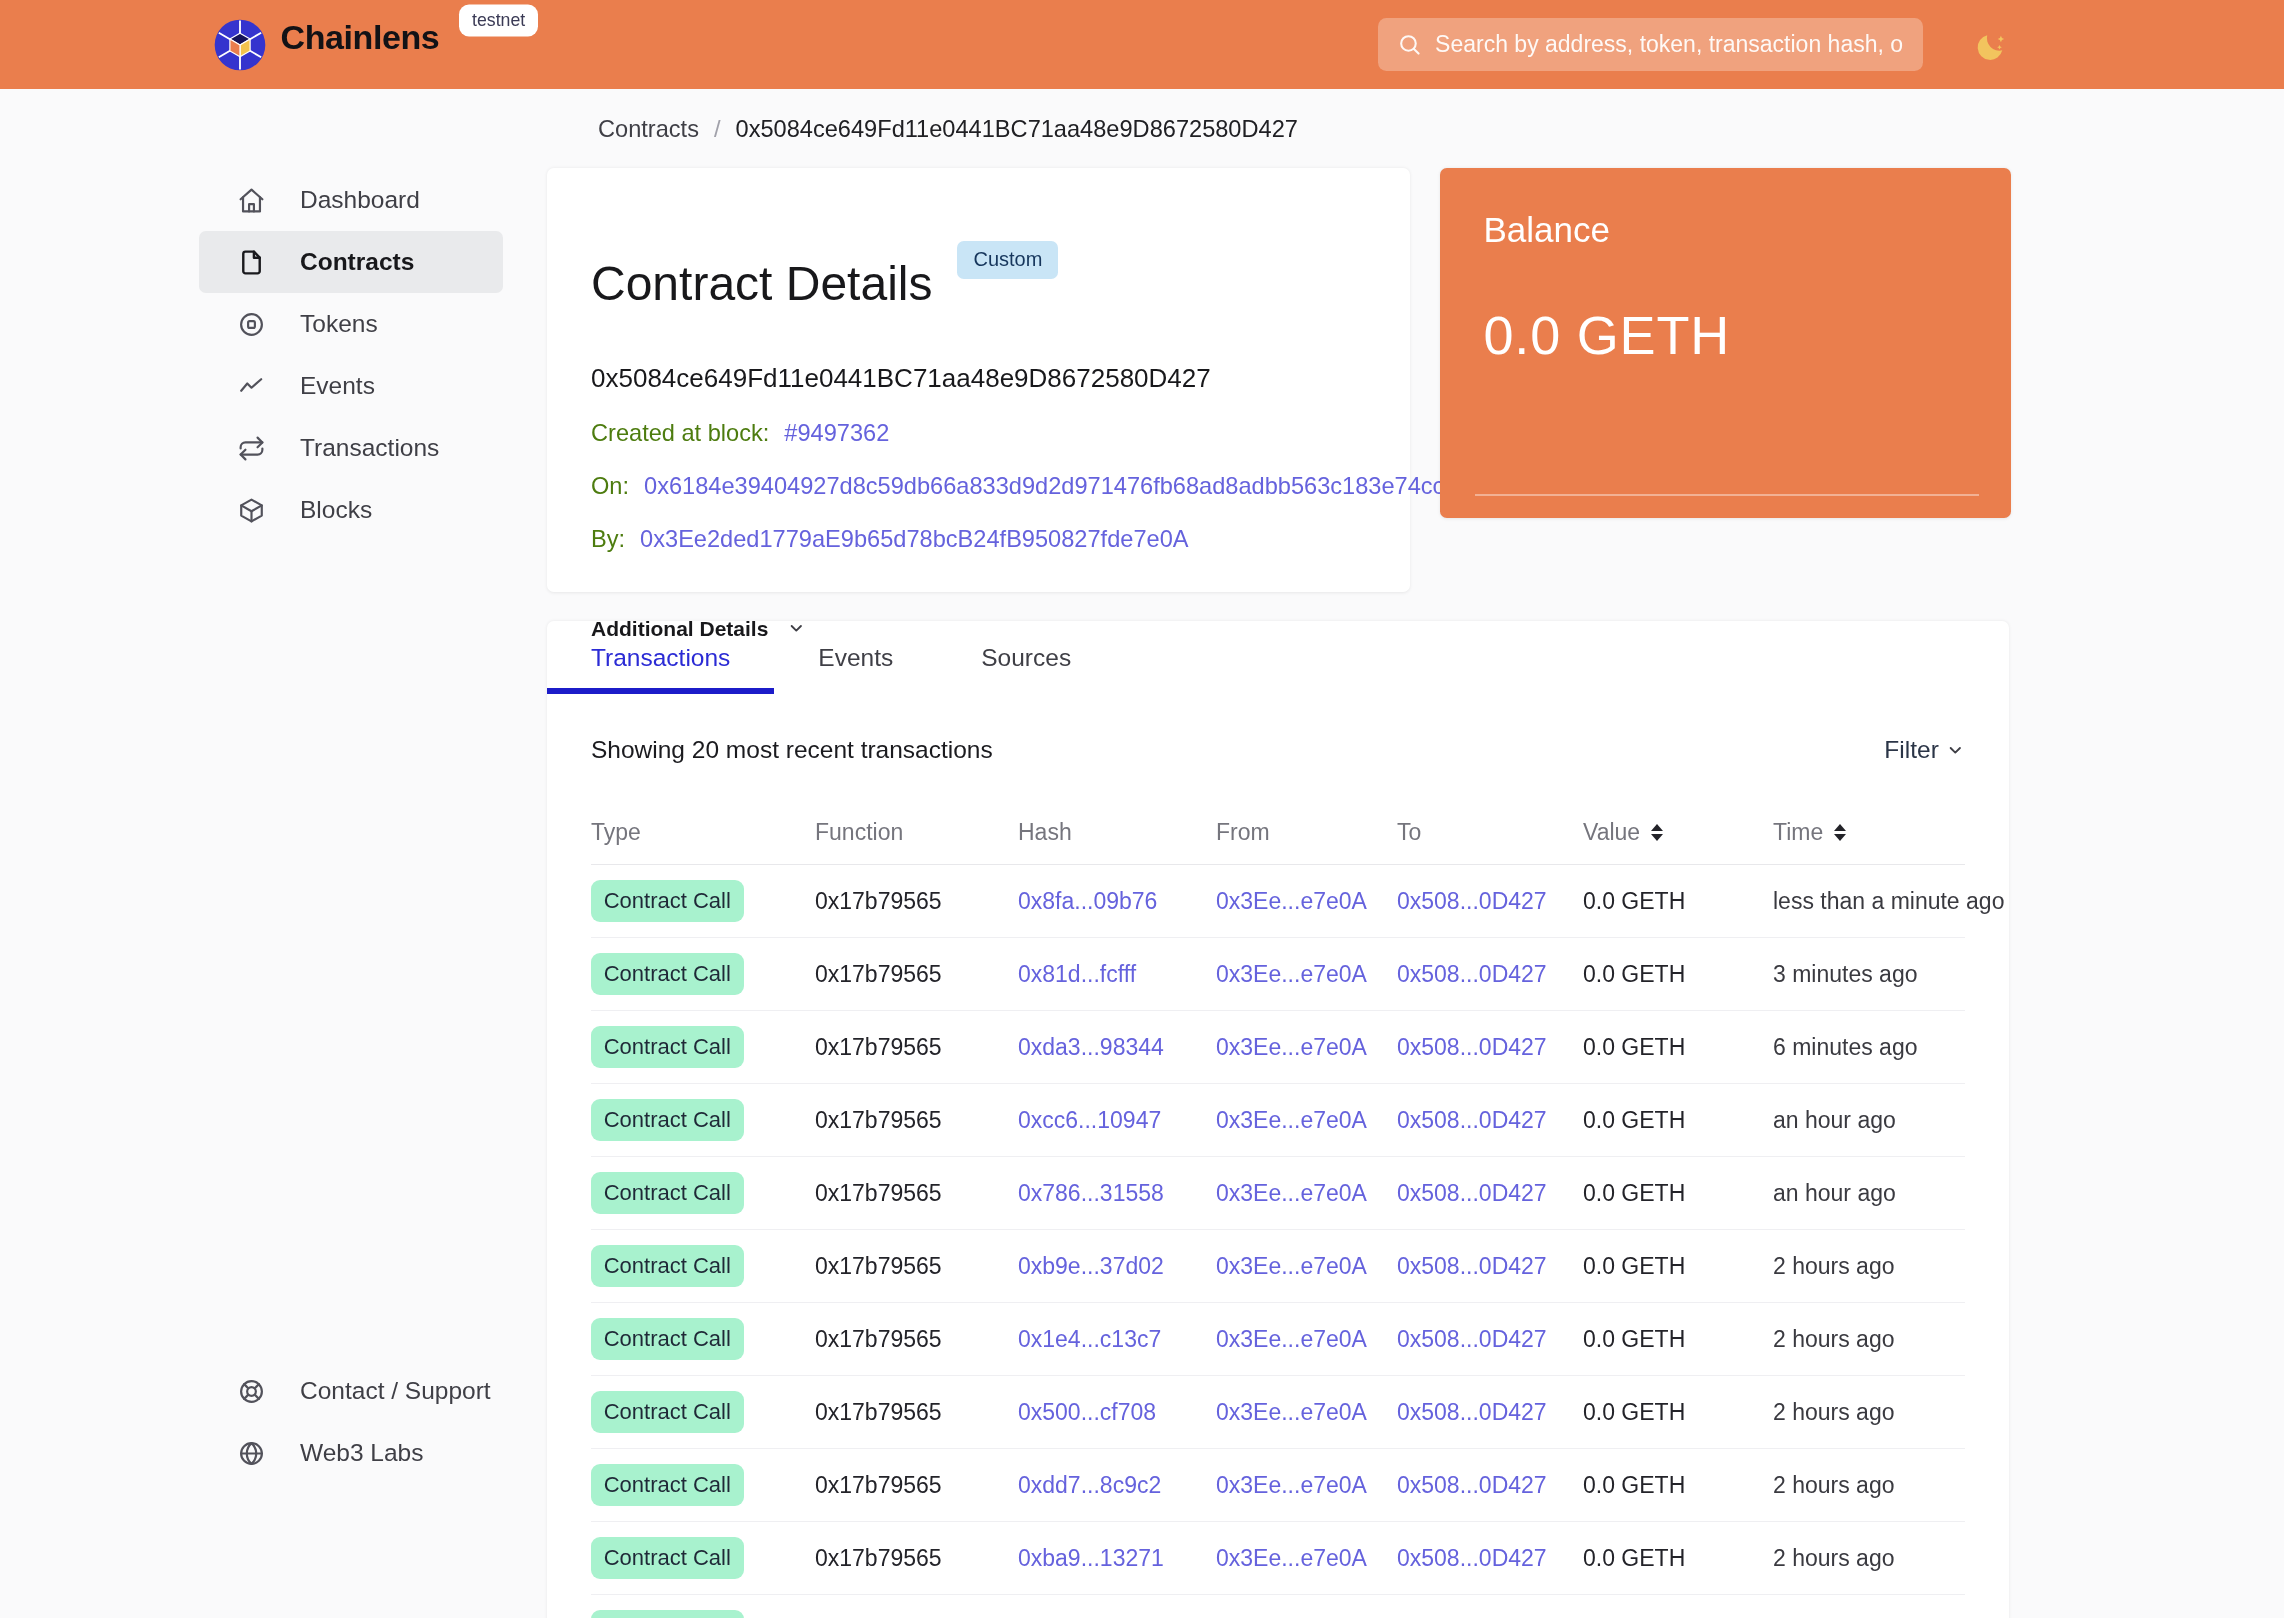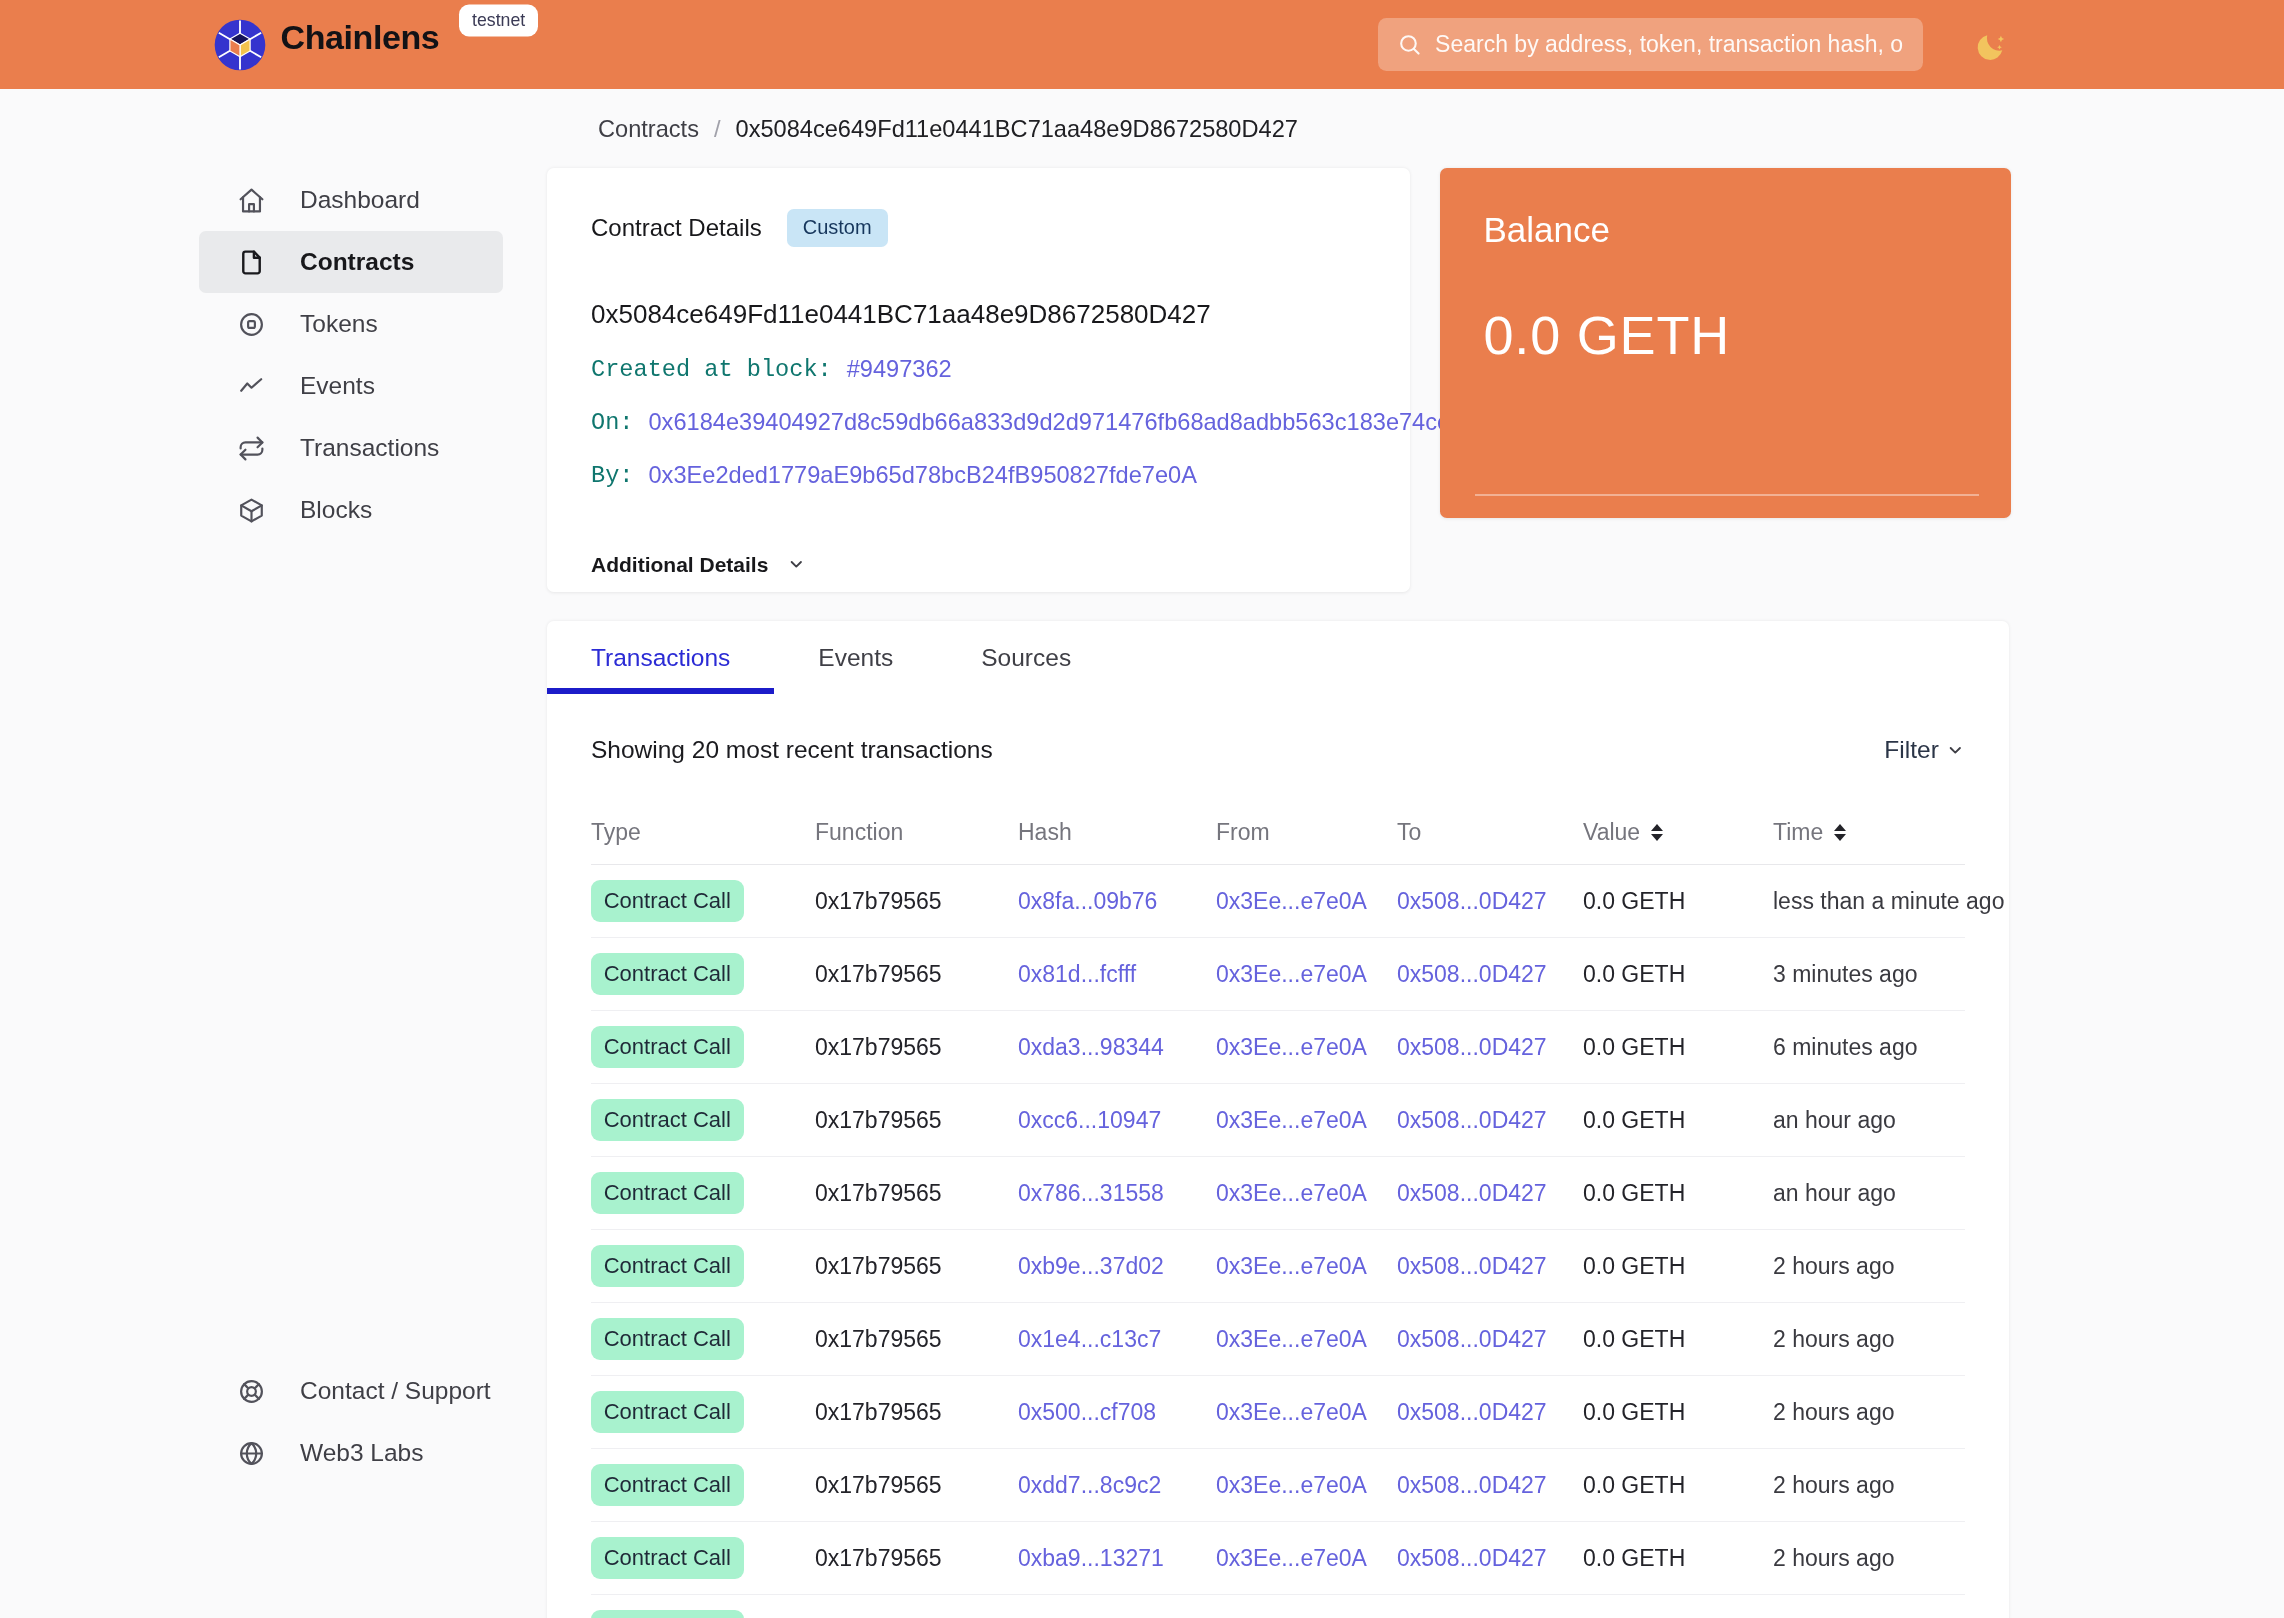--- a/index.html
+++ b/index.html
@@ -46,26 +46,26 @@
   .breadcrumb a { color: #3F3F46; text-decoration: none; cursor: pointer; }
   .breadcrumb .sep { color: #A1A1AA; }
   .breadcrumb .cur { color: #202024; }
 
   
   .card { background: #FFFFFF; border-radius: 6.8px; box-shadow: 0 0.8px 3.4px rgba(0,0,0,0.08); }
   .cards-row { display: flex; margin-top: 23.6px; gap: 29.5px; align-items: flex-start; }
 
   .details-card { width: 863px; height: 424px; padding: 41px 44px; }
   .title-row { display: flex; align-items: center; }
-  .title-row h1 { font-size: 24px; font-weight: 500; color: #18181B; }
+  .title-row h1 { font-size: 48px; font-weight: 500; color: #18181B; margin-top: 47px; }
   .badge-blue { background: #C9E5F6; color: #16365C; font-size: 20px; border-radius: 6.8px;
     padding: 7.6px 16px; margin-left: 25px; }
   .addr { margin-top: 52px; font-size: 26px; color: #18181B; }
   .meta { margin-top: 26px; font-size: 23.6px; display: flex; }
-  .meta .mlabel { color: #0f766e; margin-right: 15px; font-family: Liberation Mono, monospace; }
+  .meta .mlabel { color: #4d7c0f; margin-right: 15px; }
   .link { color: #6562DD; text-decoration: none; cursor: pointer; }
   .additional { margin-top: 64px; display: flex; align-items: center; gap: 19px; background: none;
     border: none; font-family: "Liberation Sans", sans-serif; font-size: 21px; font-weight: 700;
     color: #18181B; cursor: pointer; }
   .chev { width: 18.6px; height: 18.6px; stroke: #3F3F46; fill: none; stroke-width: 2.4;
     stroke-linecap: round; stroke-linejoin: round; }
 
   .balance-card { width: 571px; height: 350px; background: #EA7E4D; padding: 42px 44px;
     position: relative; }
   .balance-title { font-size: 35px; color: #FFFFFF; }

